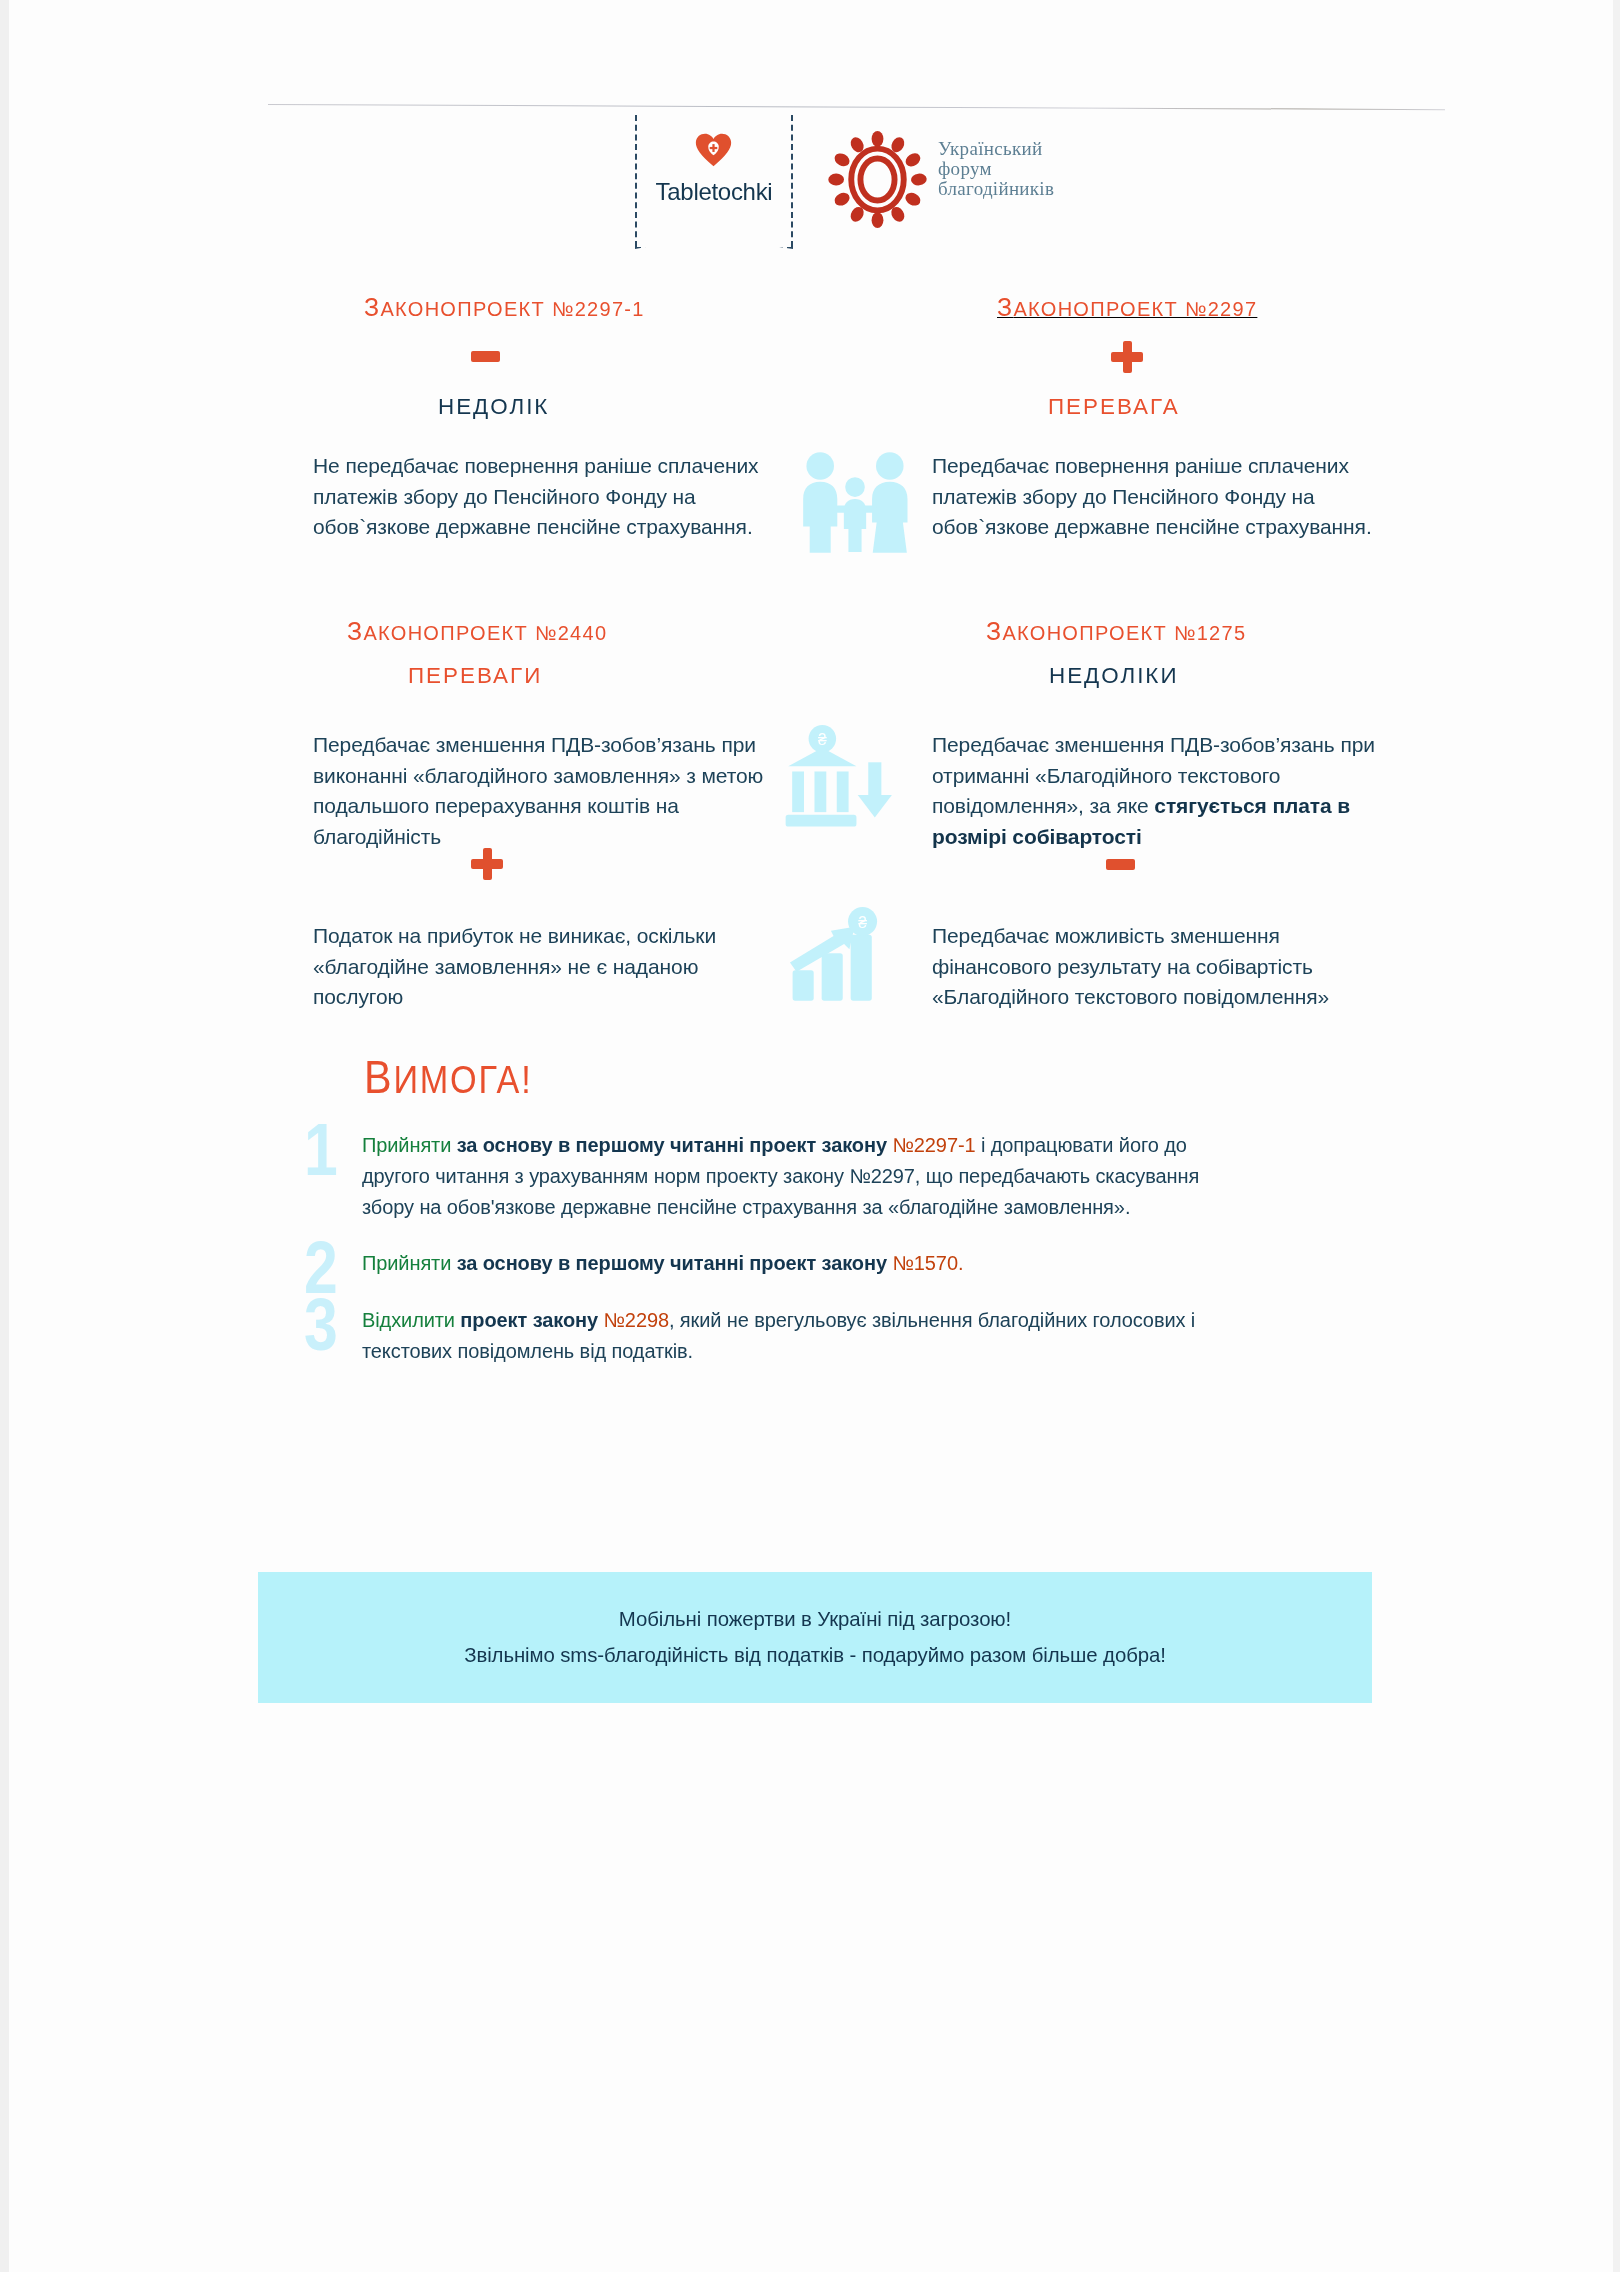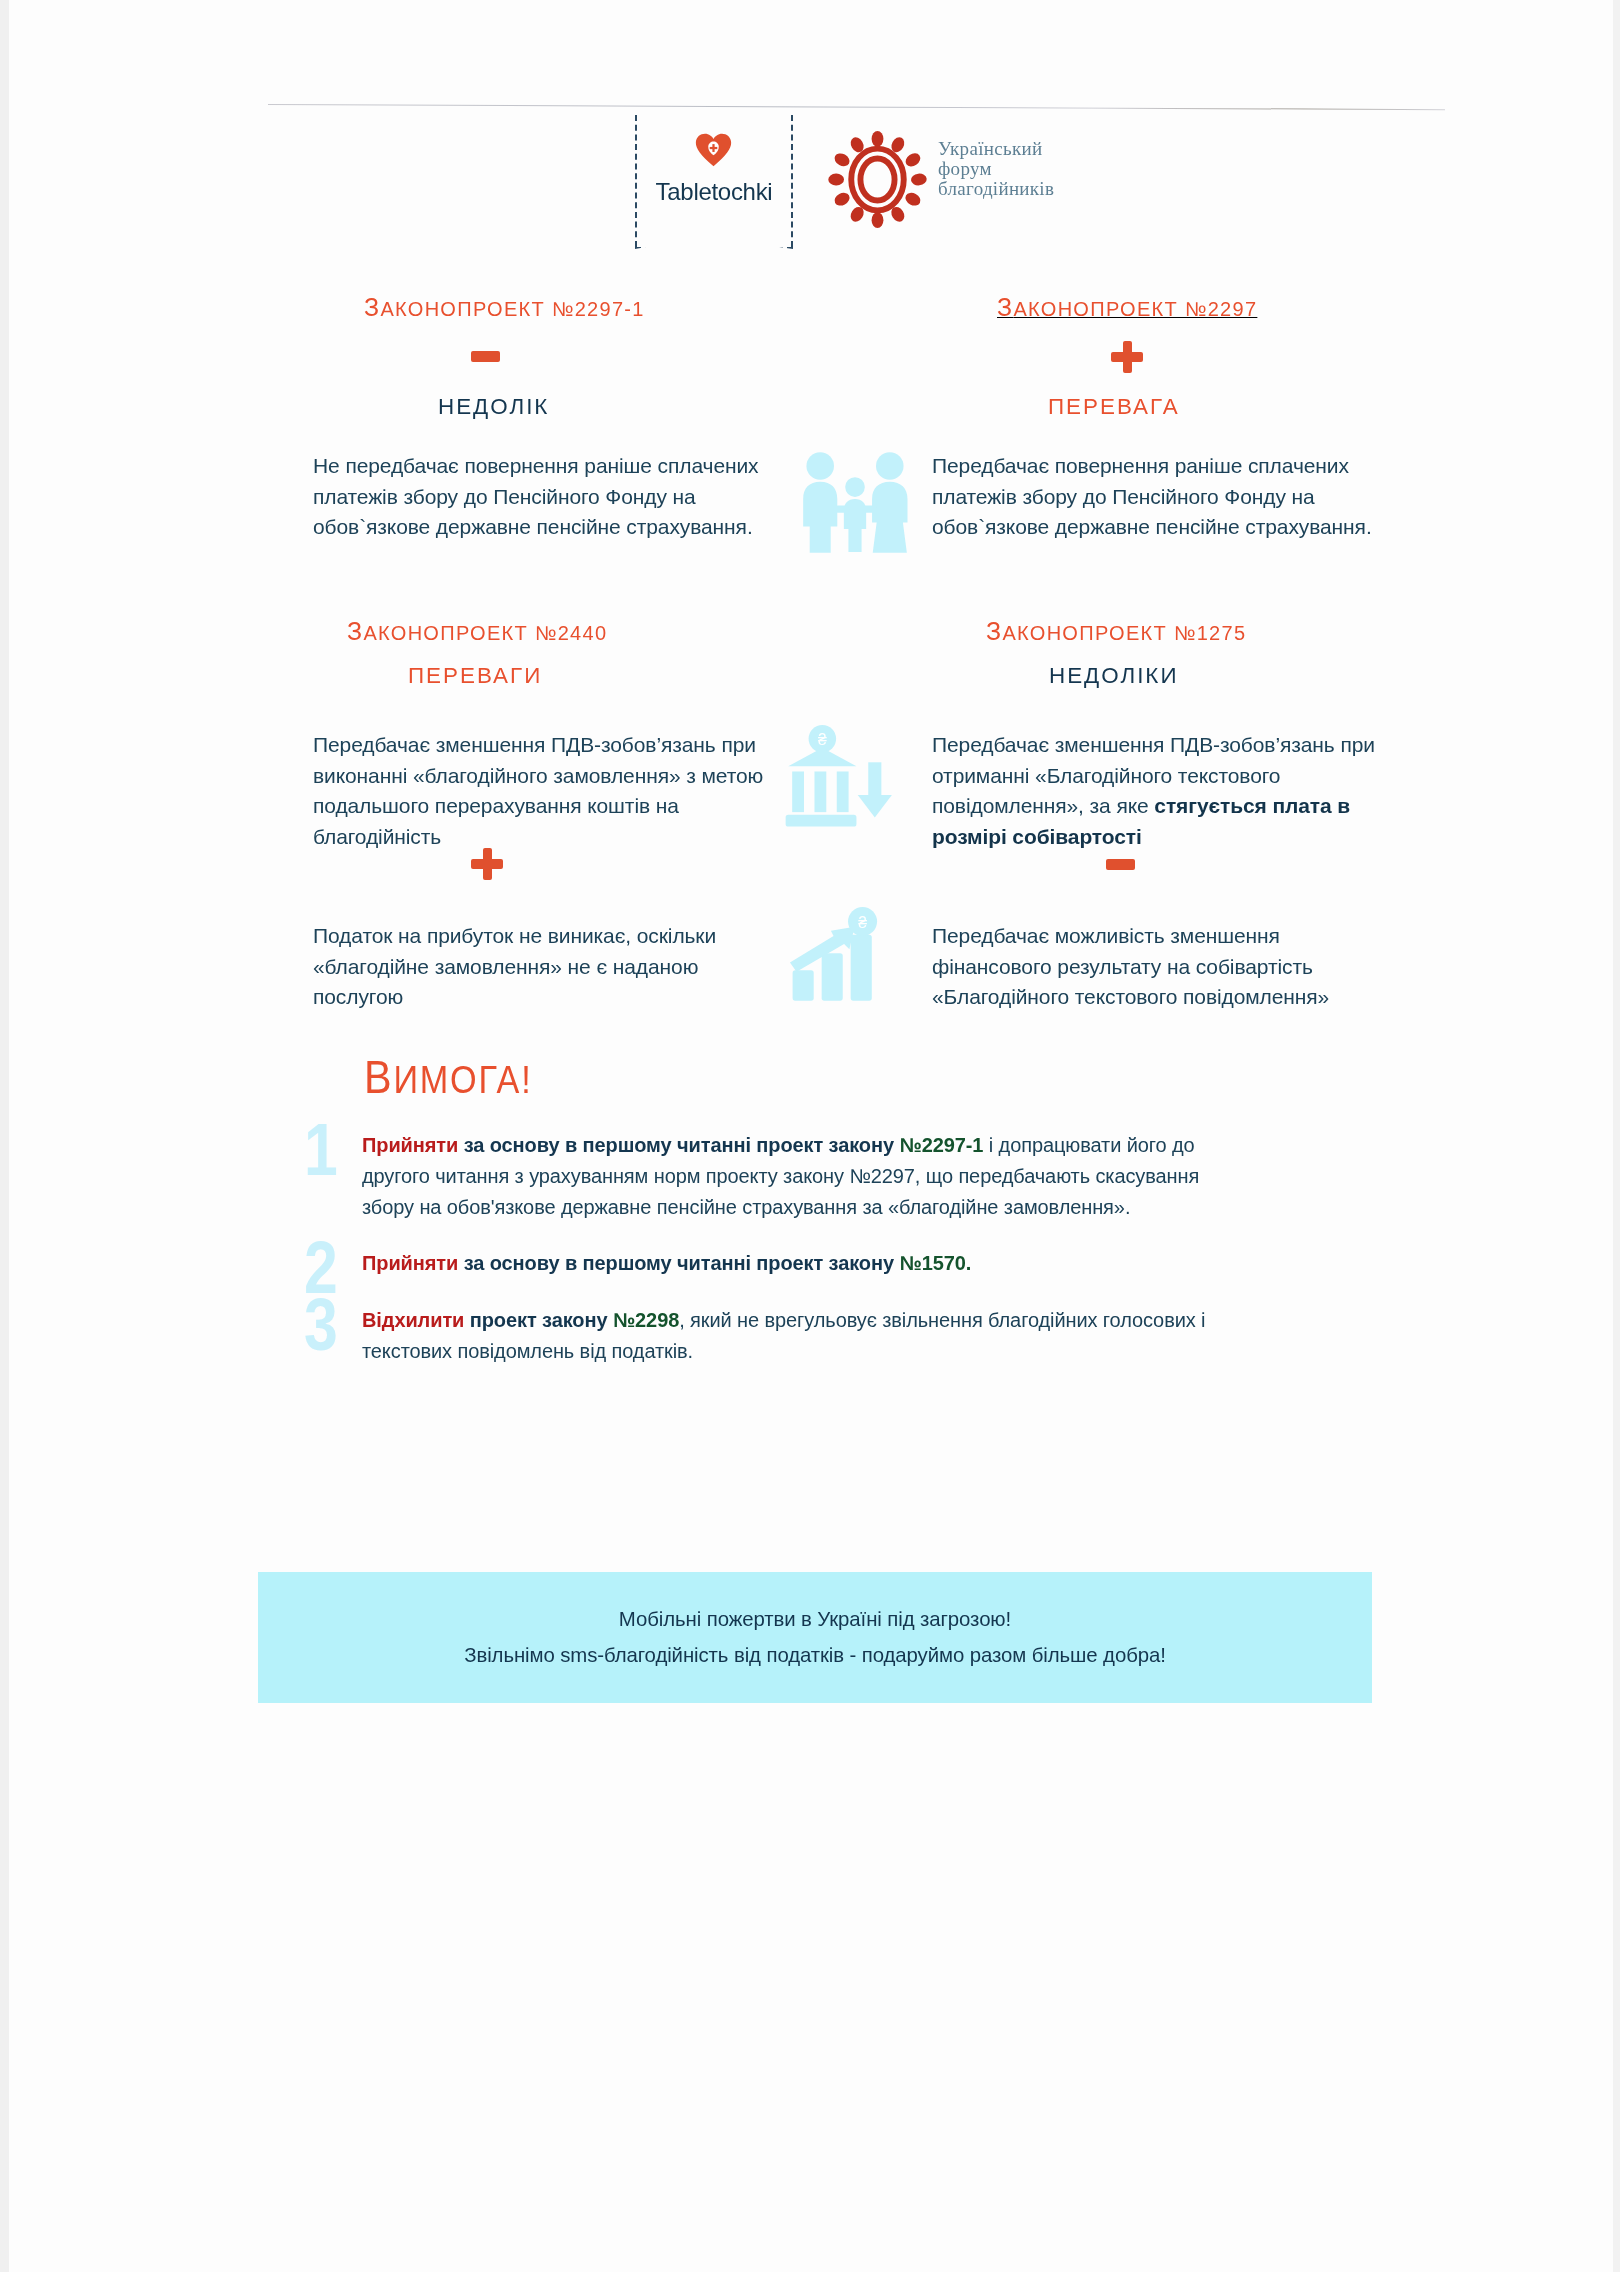--- a/index.html
+++ b/index.html
@@ -106,23 +106,23 @@
     position:absolute;left:-5.3px;top:-17px;
     font-size:74px;line-height:1;color:#c9f0fb;font-weight:700;
     font-family:"Liberation Sans",sans-serif;
     transform:scaleX(0.82);transform-origin:left top;
     z-index:0;user-select:none;
   }
   .dtext{
     position:relative;z-index:1;
     color:#1d4258;font-size:20px;line-height:1.54;letter-spacing:-0.1px;
   }
-  .dtext .accent{color:#b91c1c;font-weight:700;margin-top:11px;}
+  .dtext .accent{color:#15803d;font-weight:400;margin-top:11px;}
   .dtext .bold{font-weight:700;color:#14364f;}
-  .dtext .boldaccent{color:#14532d;font-weight:700;margin-top:12px;}
+  .dtext .boldaccent{color:#c2410c;font-weight:400;margin-top:12px;}
 
   
   .banner{
     position:absolute;left:258px;top:1572px;width:1114px;height:131px;
     background:#b6f2fa;
     display:flex;flex-direction:column;align-items:center;justify-content:center;
   }
   .banner-line{
     color:#14364f;font-size:20.4px;line-height:1.72;letter-spacing:-0.1px;
     text-align:center;

